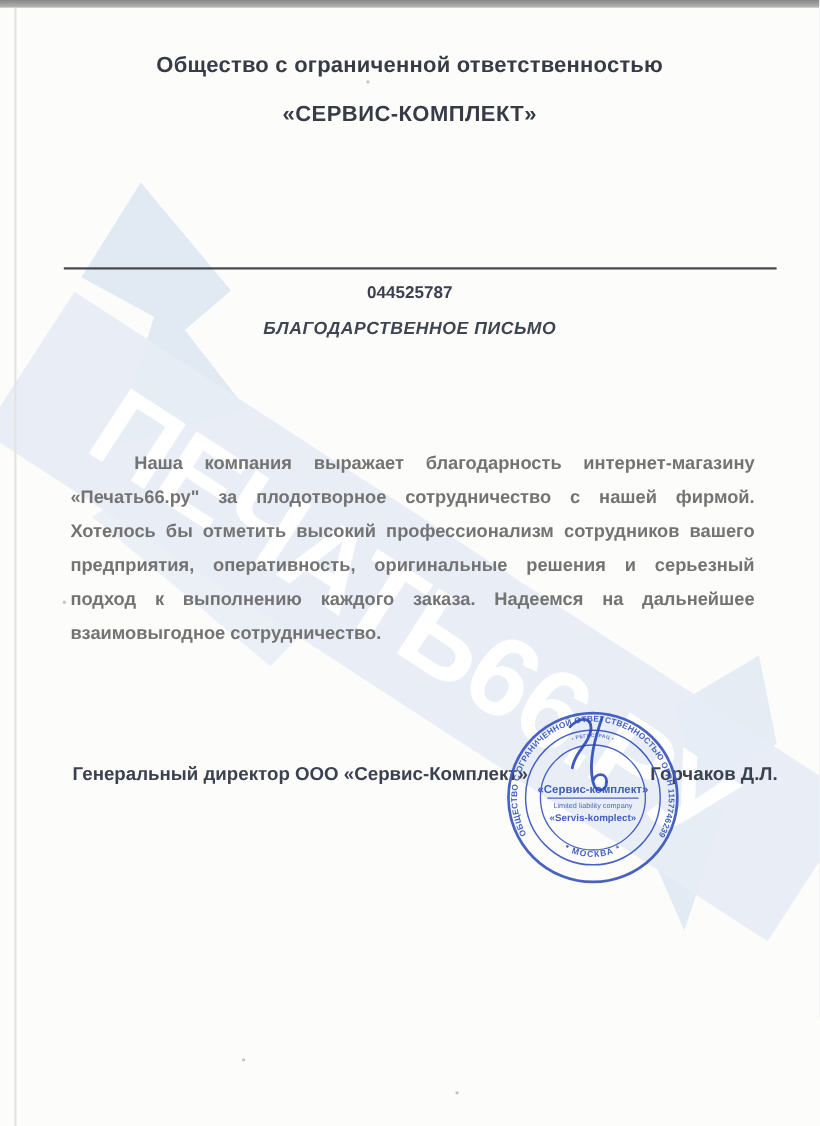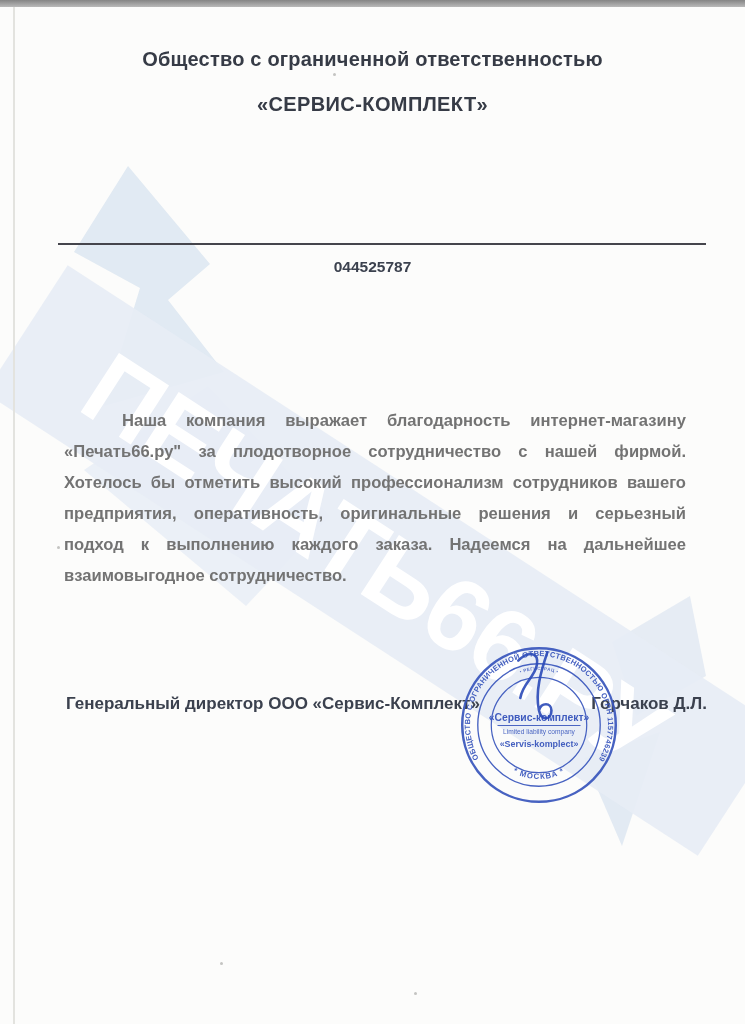--- a/index.html
+++ b/index.html
@@ -55,20 +55,21 @@
   <div class="speck" style="left:333px;top:73px;"></div>
   <div class="speck" style="left:57px;top:546px;"></div>
   <div class="speck" style="left:414px;top:992px;"></div>
   <div class="speck" style="left:220px;top:962px;"></div>
 
   <div class="content">
     <div class="c-line org1">Общество с ограниченной ответственностью</div>
     <div class="c-line org2">«СЕРВИС-КОМПЛЕКТ»</div>
     <div class="c-line req req4">044525787</div>
     <div class="rule"></div>
+    <div class="c-line doc-title">БЛАГОДАРСТВЕННОЕ ПИСЬМО</div>
     <div class="body-par">Наша компания выражает благодарность интернет-магазину «Печать66.ру" за плодотворное сотрудничество с нашей фирмой. Хотелось бы отметить высокий профессионализм сотрудников вашего предприятия, оперативность, оригинальные решения и серьезный подход к выполнению каждого заказа. Надеемся на дальнейшее взаимовыгодное сотрудничество.</div>
     <div class="sig-label">Генеральный директор ООО «Сервис-Комплект»</div>
     <div class="sig-name">Горчаков Д.Л.</div>
   </div>
 
   <svg class="stamp" viewBox="0 0 160 160" aria-hidden="true">
     <g stroke="#3a57bd" fill="none" opacity="0.93">
       <circle cx="80" cy="80" r="74" stroke-width="2.4"></circle>
       <circle cx="80" cy="80" r="59" stroke-width="1.3"></circle>
       <circle cx="80" cy="80" r="46" stroke-width="1.2"></circle>

